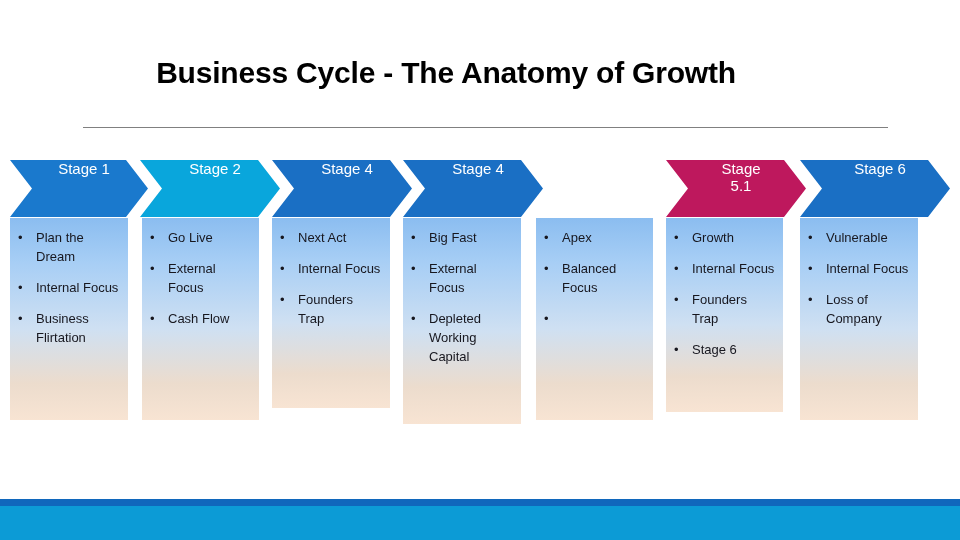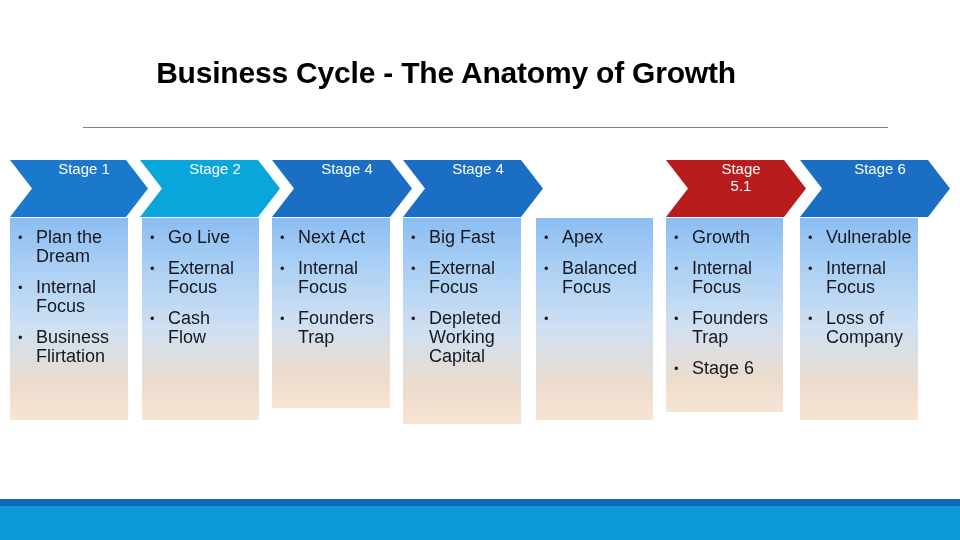--- a/index.html
+++ b/index.html
@@ -84,21 +84,21 @@
     flex: 0 0 12px;
     color: #17171f;
     font-size: 13px;
     line-height: 19px;
     text-align: left;
     padding-left: 2px;
   }
   .bullet-text {
     flex: 1 1 auto;
     color: #17171f;
-    font-size: 18px;
+    font-size: 13px;
     line-height: 19px;
     padding-left: 6px;
     padding-right: 2px;
   }
 
   
   #footer-strip-dark {
     position: absolute;
     left: 0;
     top: 499px;
@@ -126,21 +126,21 @@
     </div>
     <div class="chevron" style="left: 140px; width: 140px; background: rgb(9, 166, 220);">
       <div class="chevron-label">Stage 2</div>
     </div>
     <div class="chevron" style="left: 272px; width: 140px; background: rgb(26, 111, 196);">
       <div class="chevron-label">Stage 4</div>
     </div>
     <div class="chevron" style="left: 403px; width: 140px; background: rgb(26, 111, 196);">
       <div class="chevron-label">Stage 4</div>
     </div>
-    <div class="chevron" style="left: 666px; width: 140px; background: #b91c1c;">
+    <div class="chevron" style="left: 666px; width: 140px; background: #be185d;">
       <div class="chevron-label">Stage
 5.1</div>
     </div>
     <div class="chevron" style="left: 800px; width: 150px; background: rgb(26, 111, 196);">
       <div class="chevron-label">Stage 6</div>
     </div>
   </div>
 
 <div id="panel-area">
     <div class="panel" style="left: 10px; top: 218px; width: 118px; height: 202px;">

